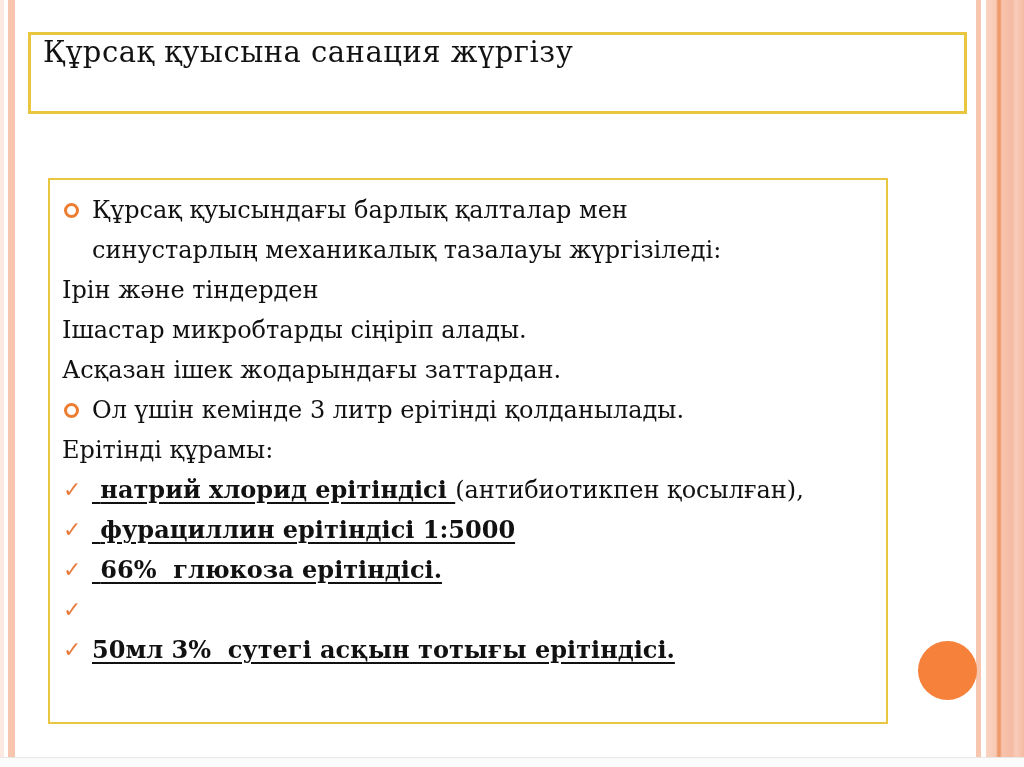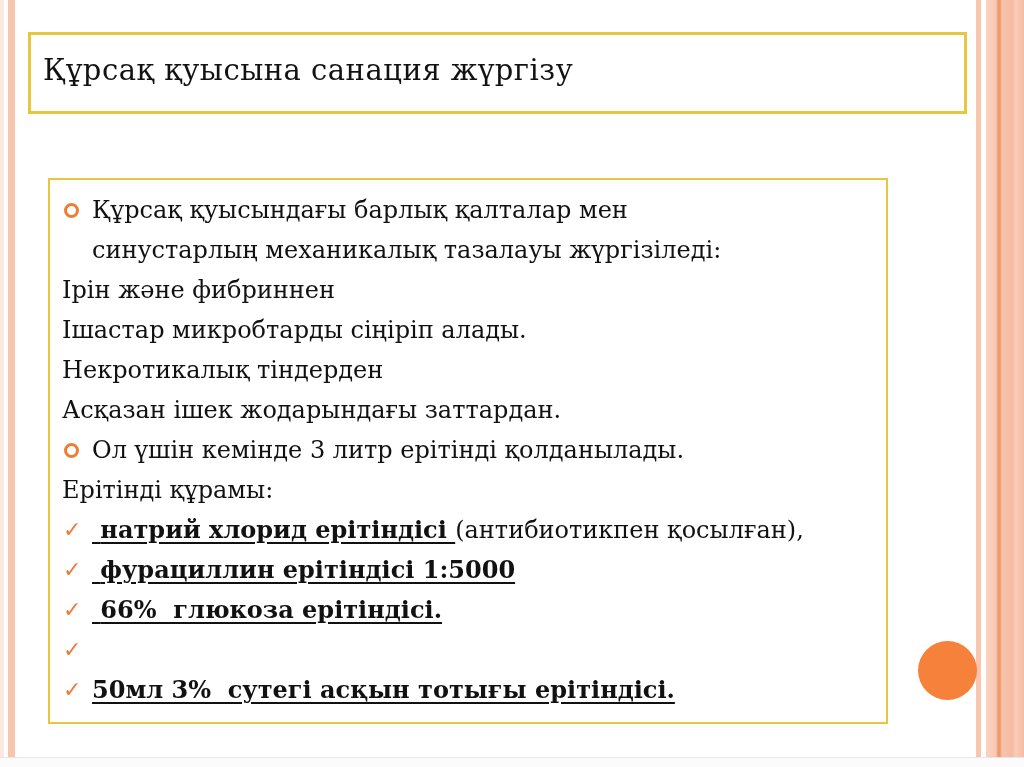--- a/index.html
+++ b/index.html
@@ -16,21 +16,21 @@
     left:986px;width:38px;height:767px;
     background:linear-gradient(90deg,#FAD3C0 0px,#F8C9B4 10px,#ED9B6B 12px,#ED9B6B 14px,#F8C2AC 16px,#F5BBA3 26px,#F9CCB9 30px,#F5BBA3 38px);
   }
   #bottom-line{position:absolute;left:0;top:757px;width:1024px;height:1px;background:#E7E7E7;}
   #bottom-area{position:absolute;left:0;top:758px;width:1024px;height:9px;background:#FBFBFB;}
 
   
   #title-box{
     position:absolute;left:28px;top:32px;width:921px;height:70px;
     border:3px solid #E9C63F;background:#fff;
-    display:flex;align-items:center;padding:0 0 6px 12px;box-sizing:content-box;
+    display:flex;align-items:flex-start;padding:0 0 6px 12px;box-sizing:content-box;
   }
   #title-box h1{
     margin:0;font-size:29px;font-weight:400;letter-spacing:0.5px;color:#121212;
     font-family:"DejaVu Serif","Liberation Serif",serif;
   }
 
   
   #content-box{
     position:absolute;left:48px;top:178px;width:840px;height:546px;
     border:2px solid #E9C63F;background:#fff;box-sizing:border-box;
@@ -75,27 +75,24 @@
 
   <div id="content-box">
     <div id="content-list">
         <div class="row type-bullet">
           <span class="marker">
             <span class="ring"></span>
           </span>
           <span class="text"><span class="">Құрсақ қуысындағы барлық қалталар мен синустарлың механикалық тазалауы жүргізіледі:</span></span>
         </div>
         <div class="row type-plain">
-          <span class="text"><span class="">Ірін және фибриннен</span></span>
+          <span class="text"><span class="">Ірін және тіндерден</span></span>
         </div>
         <div class="row type-plain">
           <span class="text"><span class="">Ішастар микробтарды сіңіріп алады.</span></span>
-        </div>
-        <div class="row type-plain">
-          <span class="text"><span class="">Некротикалық тіндерден</span></span>
         </div>
         <div class="row type-plain">
           <span class="text"><span class="">Асқазан ішек жодарындағы заттардан.</span></span>
         </div>
         <div class="row type-bullet">
           <span class="marker">
             <span class="ring"></span>
           </span>
           <span class="text"><span class="">Ол үшін кемінде 3 литр ерітінді қолданылады.</span></span>
         </div>

